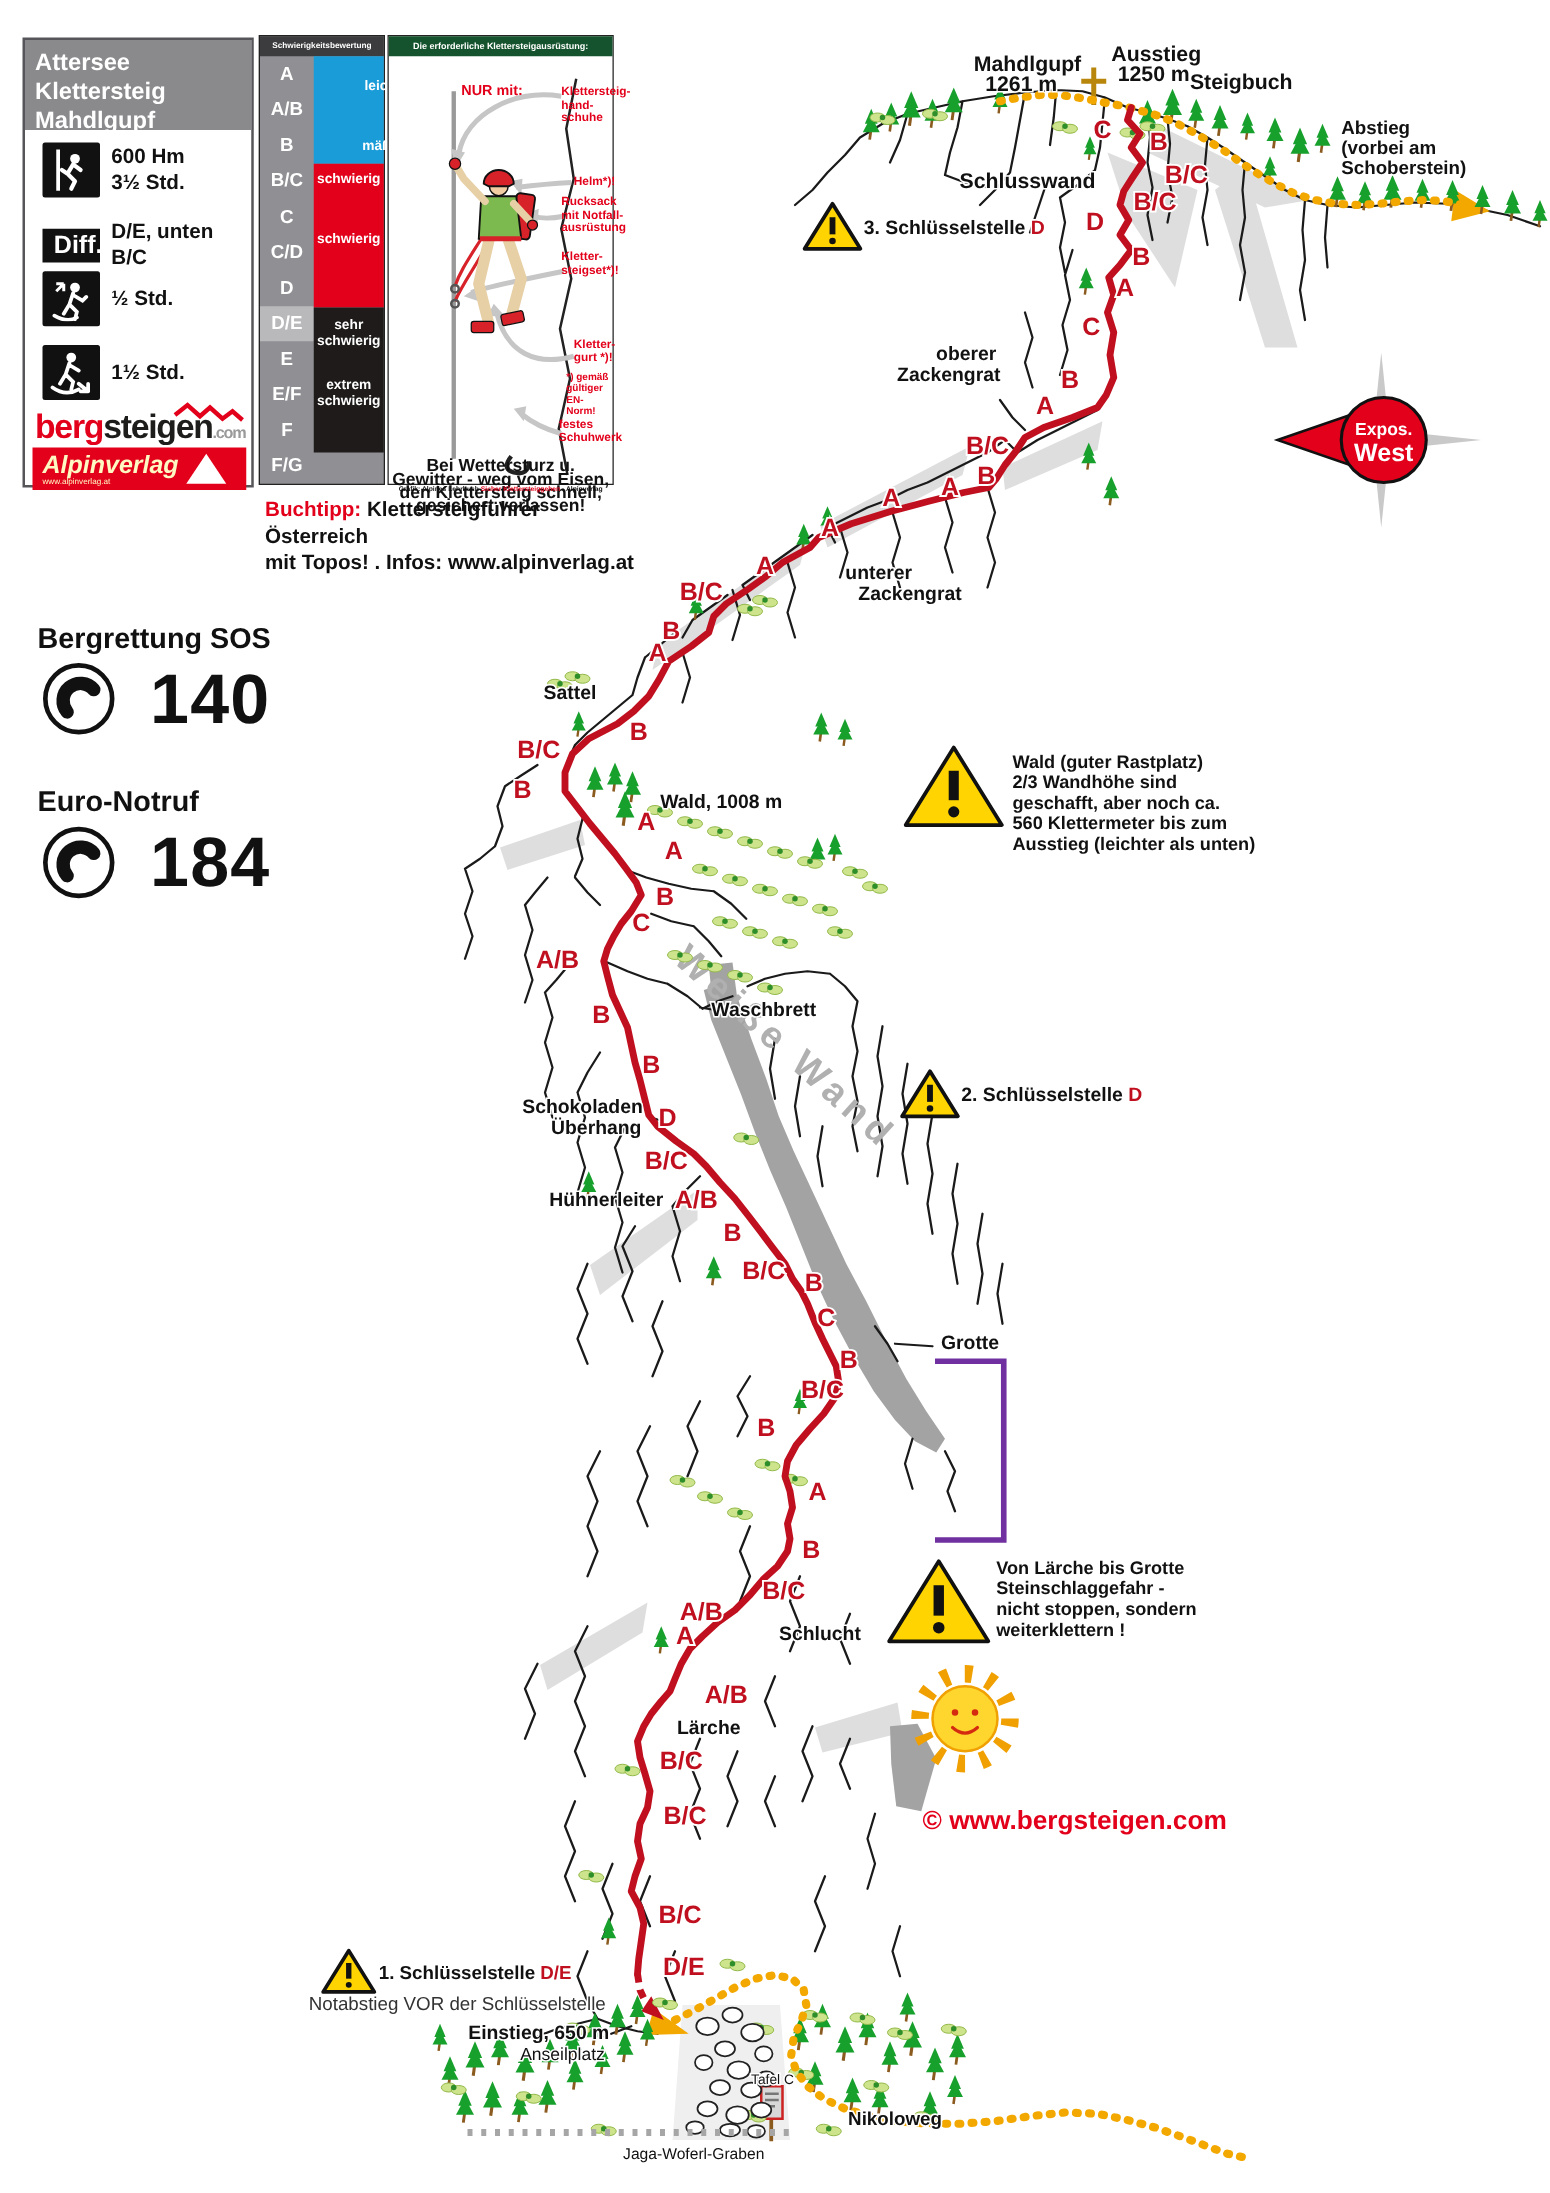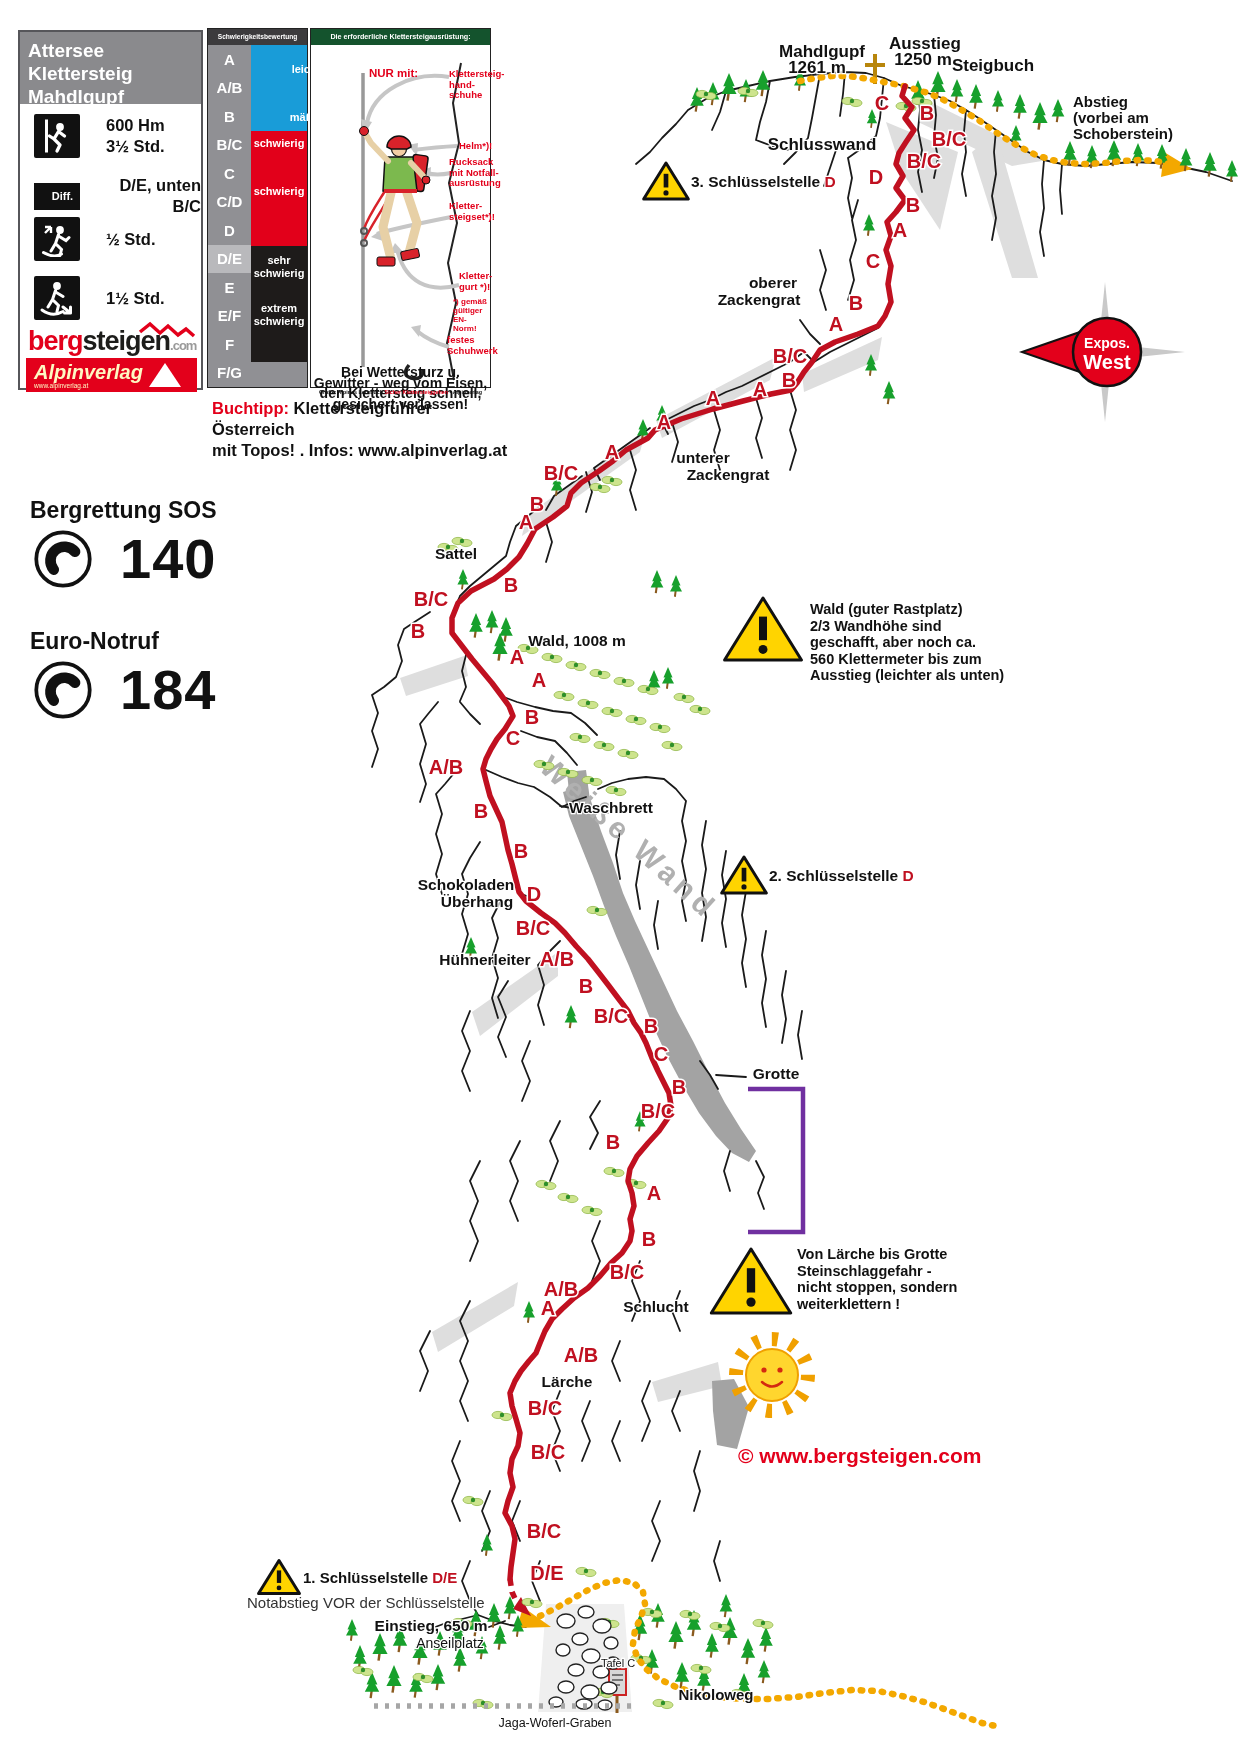--- a/index.html
+++ b/index.html
@@ -5,23 +5,23 @@
 <style>
   html,body{margin:0;padding:0;background:#fff;}
   *{box-sizing:border-box;}
   body{font-family:"Liberation Sans",sans-serif;}
   #page{position:relative;width:1240px;height:1754px;background:#fff;overflow:hidden;}
   #topo{position:absolute;left:0;top:0;width:1240px;height:1754px;}
   .abs{position:absolute;}
   
   #infobox{left:18px;top:30px;width:185px;height:360px;border:2px solid #56565a;background:#fff;}
   #infobox .hd{background:#8a8a8d;color:#fff;font-weight:bold;font-size:19px;line-height:23px;padding:7px 8px;height:72px;}
-  .inforow{position:absolute;left:14px;display:flex;align-items:center;gap:26px;text-align:right;}
+  .inforow{position:absolute;left:14px;display:flex;align-items:center;gap:9px;}
   .picto{width:46px;height:44px;background:#111;border-radius:2px;flex:0 0 auto;display:flex;align-items:center;justify-content:center;}
-  .diffbadge{width:46px;height:27px;background:#111;color:#fff;font-weight:bold;font-size:11px;display:flex;align-items:center;justify-content:center;flex:0 0 auto;padding-left:11px;}
+  .diffbadge{width:46px;height:27px;background:#111;color:#fff;font-weight:bold;font-size:20px;display:flex;align-items:center;justify-content:center;flex:0 0 auto;padding-left:11px;}
   .infotext{font-weight:bold;font-size:16.5px;line-height:21px;color:#111;white-space:pre-line;}
   #brand{left:8px;top:288px;width:172px;height:36px;}
   #alpinbox{left:6px;top:326px;width:171px;height:34px;background:#e3001b;color:#fef9c3;display:flex;align-items:center;padding:2px 8px;}
   #alpinbox .nm{font-weight:bold;font-style:italic;font-size:20px;line-height:20px;}
   #alpinbox .url{font-size:6.5px;}
   #alpintri{width:0;height:0;border-left:16px solid transparent;border-right:16px solid transparent;border-bottom:24px solid #fff;margin-left:6px;}
   
   #scale{left:207px;top:28px;width:101px;height:360px;border:1px solid #222;background:#909094;}
   #scale .hd{background:#3c3b3d;color:#fff;font-size:6.6px;font-weight:bold;text-align:center;line-height:16px;height:16px;}
   #scalebody{position:absolute;left:0;top:16px;width:99px;height:342px;display:flex;}

